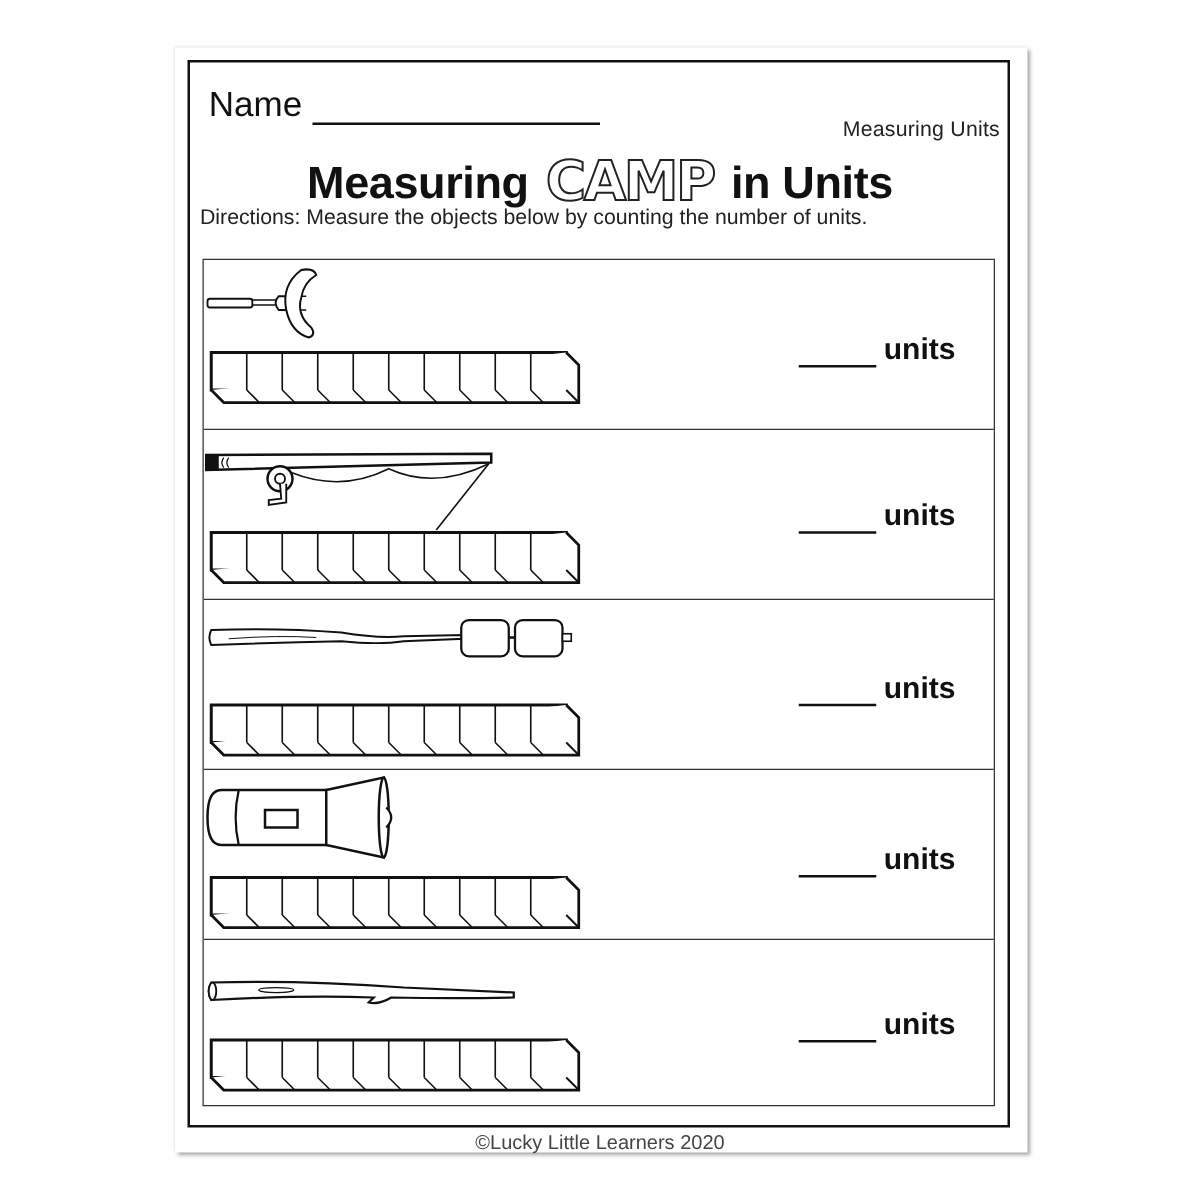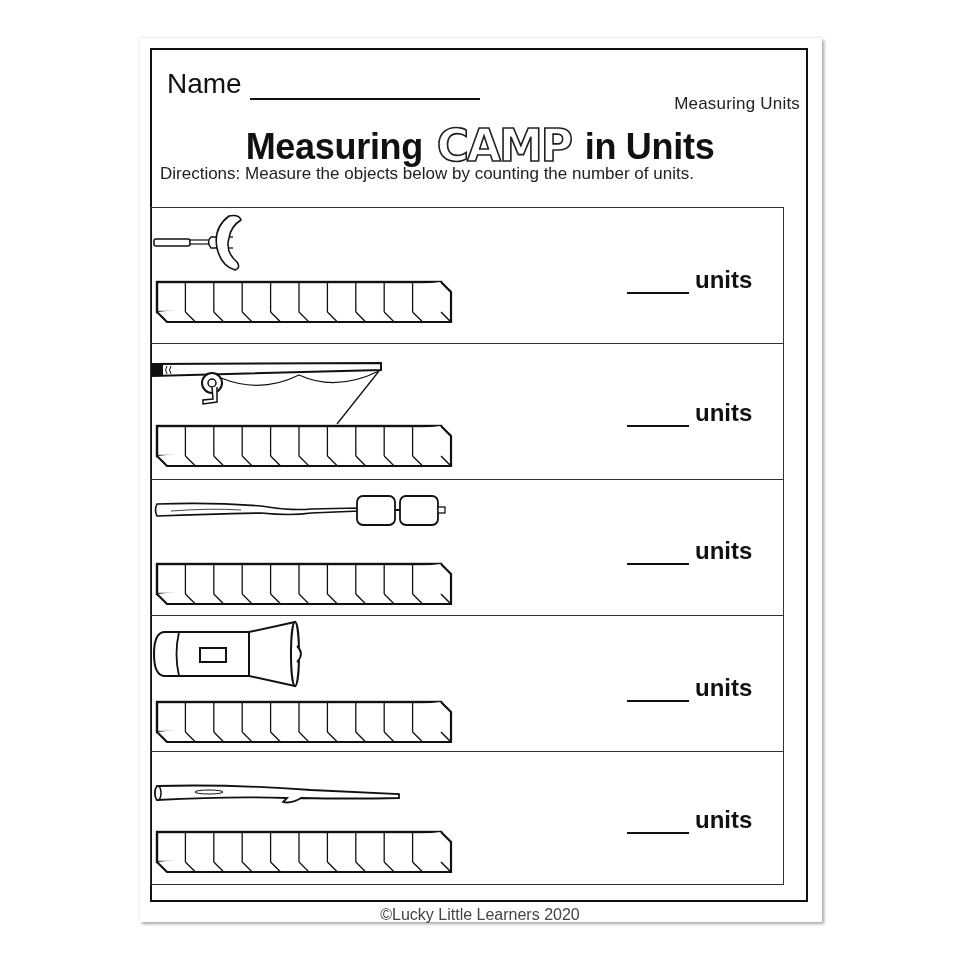--- a/index.html
+++ b/index.html
@@ -9,21 +9,21 @@
            box-shadow: 2px 2px 3px rgba(0,0,0,0.35), -1px -1px 2px rgba(0,0,0,0.08); }
   .frame { position:absolute; left:150px; top:48px; width:658px; height:854px; border:2px solid #111; box-sizing:border-box; }
   .subject { position:absolute; right:20px; top:56px; font-size:17px; color:#222; letter-spacing:0.2px;margin-top:38px; }
   .name-row { position:absolute; left:167px; top:68px; font-size:28px; color:#111; display:flex; align-items:flex-end;text-align:center; }
   .name-label { font-weight:300; }
   .name-line { display:inline-block; width:230px; border-bottom:2px solid #111; margin-left:8px; height:24px; }
   .title { position:absolute; left:0; right:0; top:108px; text-align:center; font-size:36px; font-weight:bold; color:#111; letter-spacing:-0.3px;margin-top:12px; }
   .title .camp { display:inline-block; font-size:44px; font-weight:900; color:#fff; -webkit-text-stroke:1.6px #222;
                  letter-spacing:-2px; margin:0 4px; vertical-align:-2px; font-family:"DejaVu Sans", sans-serif; }
   .directions { position:absolute; left:160px; top:164px; font-size:17px; color:#222; }
-  .box { position:absolute; left:150px; top:207px; width:634px; height:678px; border:1.5px solid #333; box-sizing:border-box; }
+  .box { position:absolute; left:162px; top:207px; width:634px; height:678px; border:1.5px solid #333; box-sizing:border-box; }
   .row { position:absolute; left:0; width:100%; border-bottom:1.5px solid #333; box-sizing:border-box; }
   .row:last-child { border-bottom:none; }
   .obj { position:absolute; left:0; top:0; }
   .ruler { position:absolute; left:4px; }
   .answer { position:absolute; left:476px; display:flex; align-items:flex-end; }
   .answer .blank { display:inline-block; width:62px; border-bottom:2.5px solid #111; margin-right:6px; height:20px; }
   .answer .units { font-size:24px; font-weight:bold; color:#111; }
   .footer { position:absolute; left:0; right:0; top:906px; text-align:center; font-size:16px; color:#444; }
 </style>
 </head>

